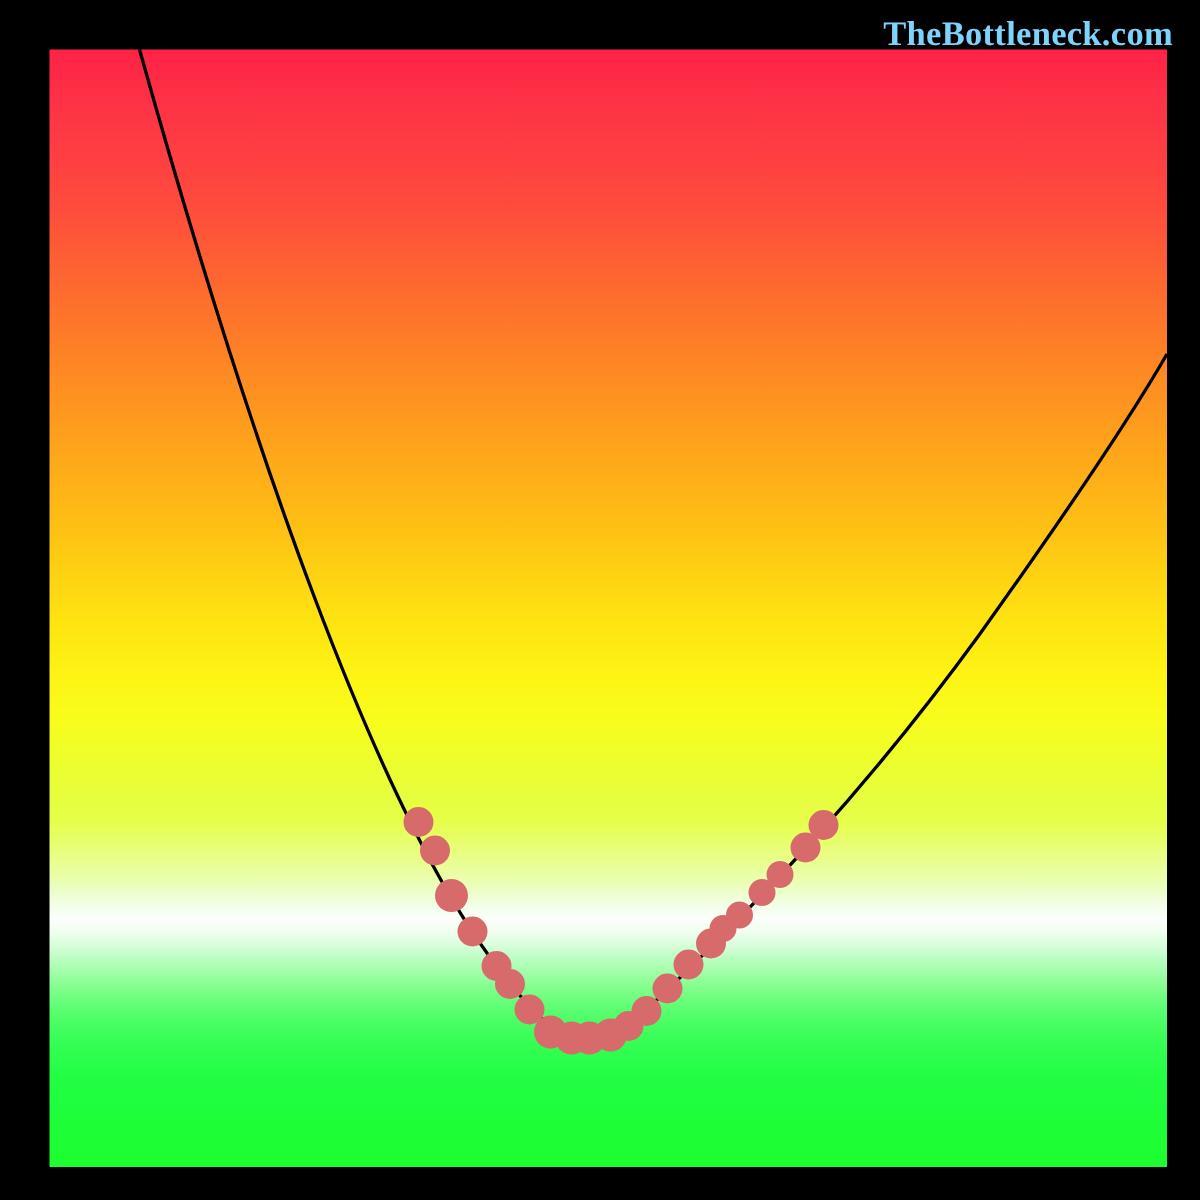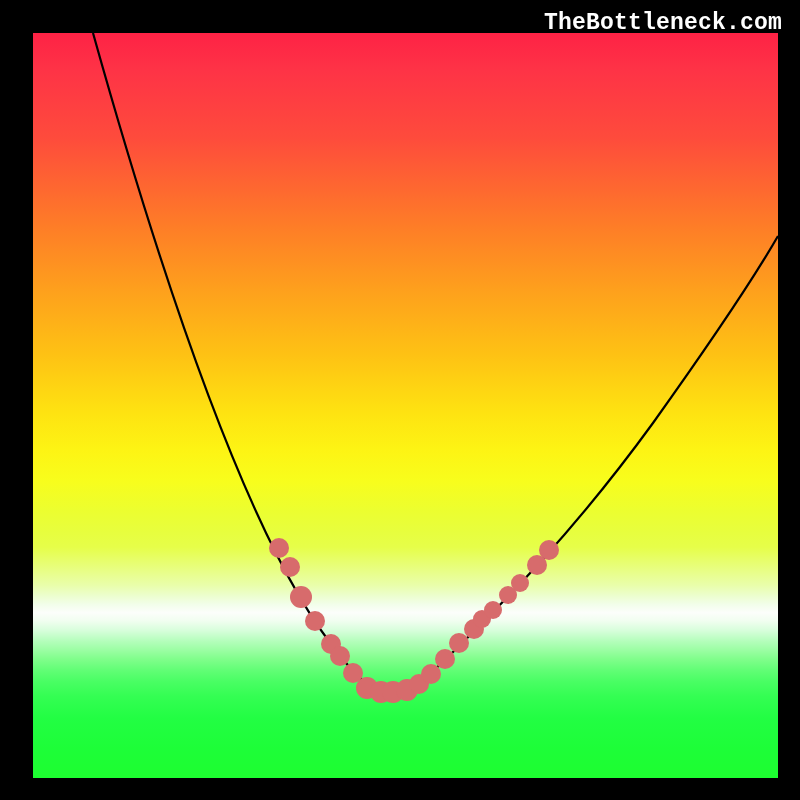--- a/index.html
+++ b/index.html
@@ -43,24 +43,24 @@
       #34fe53 89%,
       #22fe43 92%,
       #1dfe38 96%,
       #1dfe30 100%
     );
   }
   .watermark {
     position: absolute;
     top: 10px;
     right: 18px;
-    font-family: Liberation Mono, monospace;
+    font-family: Liberation Serif, serif;
     font-size: 23px;
     font-weight: 600;
-    color: #ffffff;
+    color: #7dd3fc;
     letter-spacing: 0.2px;
     user-select: none;
   }
   svg.curve {
     position: absolute;
     left: 0;
     top: 0;
     width: 745px;
     height: 745px;
     overflow: visible;

